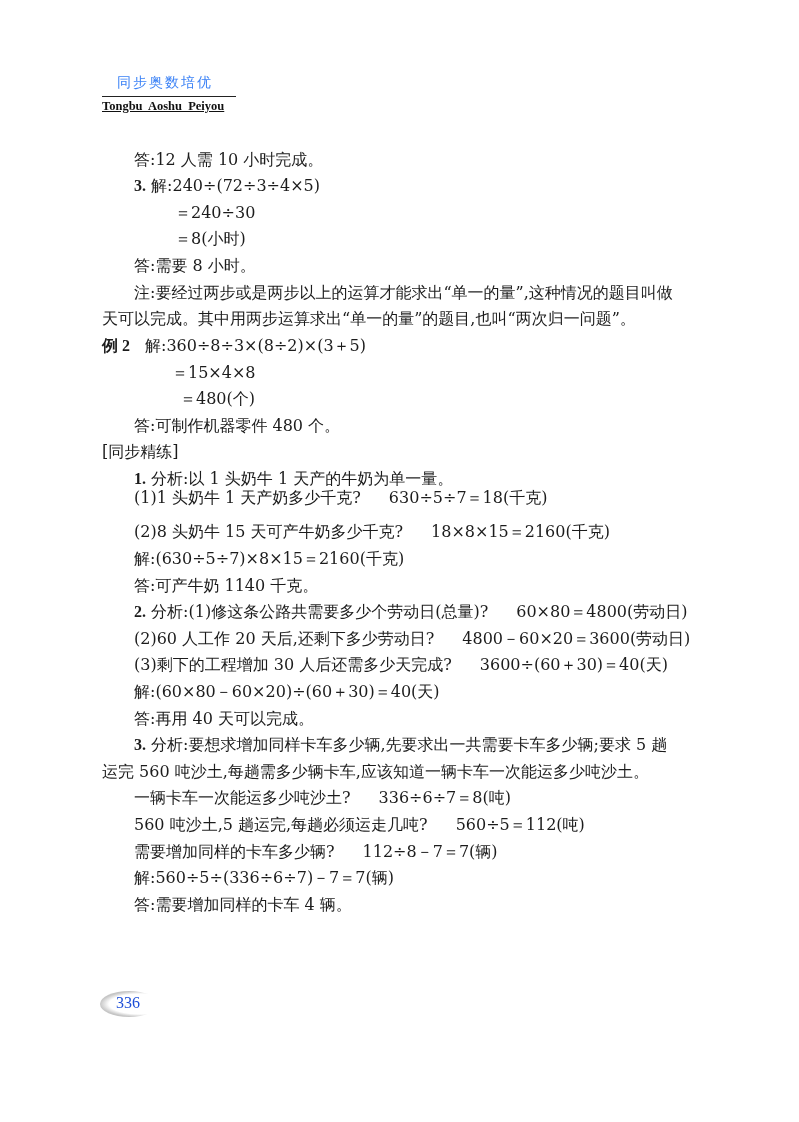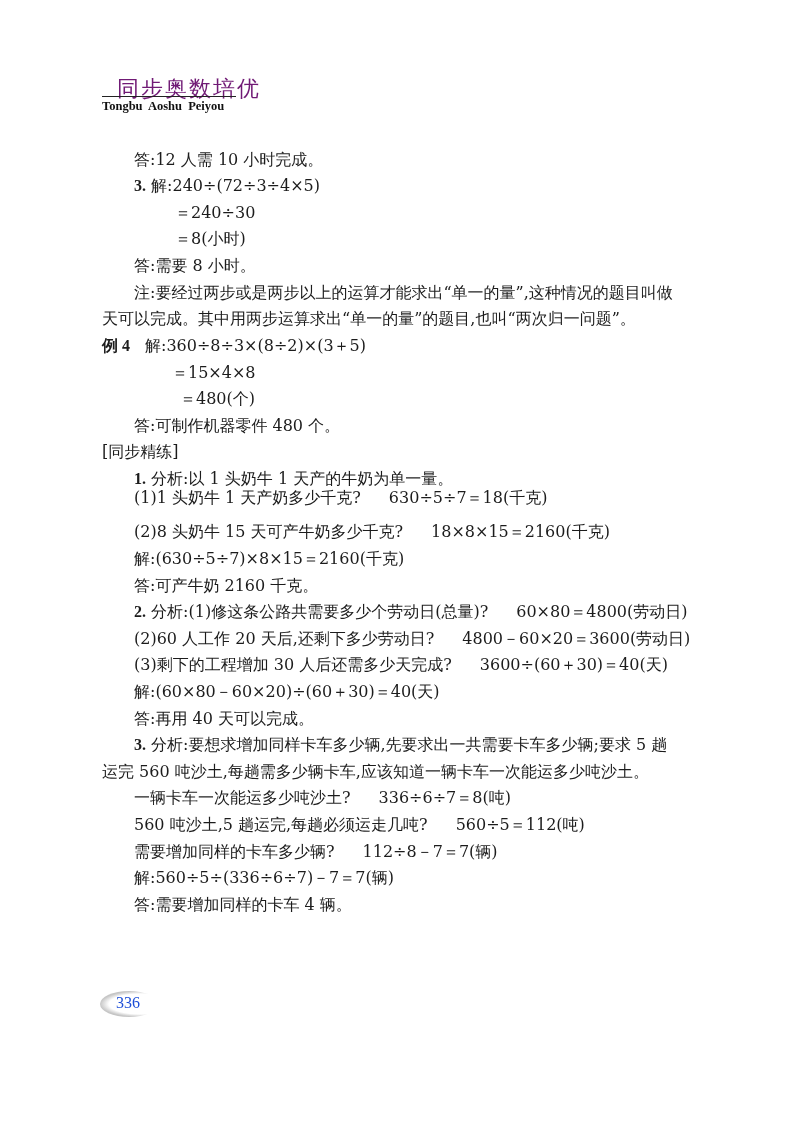--- a/index.html
+++ b/index.html
@@ -1,20 +1,20 @@
 <!DOCTYPE html>
 <html><head>
 <meta charset="utf-8">
 <style>
   html, body { margin:0; padding:0; background:#ffffff; }
   body { width:799px; height:1122px; position:relative; overflow:hidden;
          font-family:"DejaVu Serif","Liberation Serif",serif; color:#1a1a1a; }
-  .hdr-cn { position:absolute; left:117px; top:74px; font-size:22px; letter-spacing:2px; color:#701a75;font-family:Liberation Serif, serif; }
+  .hdr-cn { position:absolute; left:117px; top:74px; font-size:14px; letter-spacing:2px; color:#3b82f6;font-family:Liberation Serif, serif; }
   .hdr-rule { position:absolute; left:102px; top:96px; width:134px; height:1px; background:#222; }
-  .hdr-en { position:absolute; left:102px; top:99px; font-family:"Liberation Serif",serif; font-weight:bold; font-size:12.5px; color:#111; word-spacing:3px; }
+  .hdr-en { position:absolute; left:102px; top:99px; font-family:"Liberation Serif",serif; font-weight:bold; font-size:12.5px; color:#111; word-spacing:3px;text-decoration:underline; }
   .line { position:absolute; font-size:16px; white-space:nowrap; line-height:18px; color:#1c1c1c; }
   .b { font-weight:bold; font-family:"Liberation Serif",serif; }
   .gap { display:inline-block; width:28px; }
   .pg { position:absolute; left:100px; top:991px; width:60px; height:28px; }
   .pg-oval { position:absolute; left:0; top:0; width:58px; height:26px; border-radius:50%;
              background:radial-gradient(ellipse at 70% 50%, #ffffff 0 55%, #c9c9c9 70%, #9a9a9a 100%); }
   .pg-num { position:absolute; left:16px; top:3px; font-size:16px; color:#1d4ed8; font-family:"Liberation Serif",serif; }
 </style>
 </head>
 <body>
@@ -26,31 +26,31 @@
 </div>
 
 <div>
   <div class="line" style="left:134px;top:151px"><span>答:12 人需 10 小时完成。</span></div>
   <div class="line" style="left:134px;top:177px"><span class="b">3.</span><span> 解:240÷(72÷3÷4×5)</span></div>
   <div class="line" style="left:175px;top:204px"><span>＝240÷30</span></div>
   <div class="line" style="left:175px;top:230px"><span>＝8(小时)</span></div>
   <div class="line" style="left:134px;top:257px"><span>答:需要 8 小时。</span></div>
   <div class="line" style="left:134px;top:284px"><span>注:要经过两步或是两步以上的运算才能求出“单一的量”,这种情况的题目叫做</span></div>
   <div class="line" style="left:102px;top:310px"><span>天可以完成。其中用两步运算求出“单一的量”的题目,也叫“两次归一问题”。</span></div>
-  <div class="line" style="left:102px;top:337px"><span class="b" style="display:inline-block;width:43px">例 4</span><span>解:360÷8÷3×(8÷2)×(3＋5)</span></div>
+  <div class="line" style="left:102px;top:337px"><span class="b" style="display:inline-block;width:43px">例 2</span><span>解:360÷8÷3×(8÷2)×(3＋5)</span></div>
   <div class="line" style="left:172px;top:364px"><span>＝15×4×8</span></div>
   <div class="line" style="left:180px;top:390px"><span>＝480(个)</span></div>
   <div class="line" style="left:134px;top:417px"><span>答:可制作机器零件 480 个。</span></div>
   <div class="line" style="left:102px;top:443px"><span>[同步精练]</span></div>
 
   <div class="line" style="left:134px;top:470px"><span class="b">1.</span><span> 分析:以 1 头奶牛 1 天产的牛奶为单一量。</span></div>
   <div class="line" style="left:134px;top:489px"><span>(1)1 头奶牛 1 天产奶多少千克?</span><span class="gap"></span><span>630÷5÷7＝18(千克)</span></div>
   <div class="line" style="left:134px;top:523px"><span>(2)8 头奶牛 15 天可产牛奶多少千克?</span><span class="gap"></span><span>18×8×15＝2160(千克)</span></div>
   <div class="line" style="left:134px;top:550px"><span>解:(630÷5÷7)×8×15＝2160(千克)</span></div>
-  <div class="line" style="left:134px;top:577px"><span>答:可产牛奶 2160 千克。</span></div>
+  <div class="line" style="left:134px;top:577px"><span>答:可产牛奶 1140 千克。</span></div>
 
   <div class="line" style="left:134px;top:603px"><span class="b">2.</span><span> 分析:(1)修这条公路共需要多少个劳动日(总量)?</span><span class="gap"></span><span>60×80＝4800(劳动日)</span></div>
   <div class="line" style="left:134px;top:630px"><span>(2)60 人工作 20 天后,还剩下多少劳动日?</span><span class="gap"></span><span>4800－60×20＝3600(劳动日)</span></div>
   <div class="line" style="left:134px;top:656px"><span>(3)剩下的工程增加 30 人后还需多少天完成?</span><span class="gap"></span><span>3600÷(60＋30)＝40(天)</span></div>
   <div class="line" style="left:134px;top:683px"><span>解:(60×80－60×20)÷(60＋30)＝40(天)</span></div>
   <div class="line" style="left:134px;top:710px"><span>答:再用 40 天可以完成。</span></div>
 
   <div class="line" style="left:134px;top:736px"><span class="b">3.</span><span> 分析:要想求增加同样卡车多少辆,先要求出一共需要卡车多少辆;要求 5 趟</span></div>
   <div class="line" style="left:102px;top:763px"><span>运完 560 吨沙土,每趟需多少辆卡车,应该知道一辆卡车一次能运多少吨沙土。</span></div>
   <div class="line" style="left:134px;top:789px"><span>一辆卡车一次能运多少吨沙土?</span><span class="gap"></span><span>336÷6÷7＝8(吨)</span></div>

